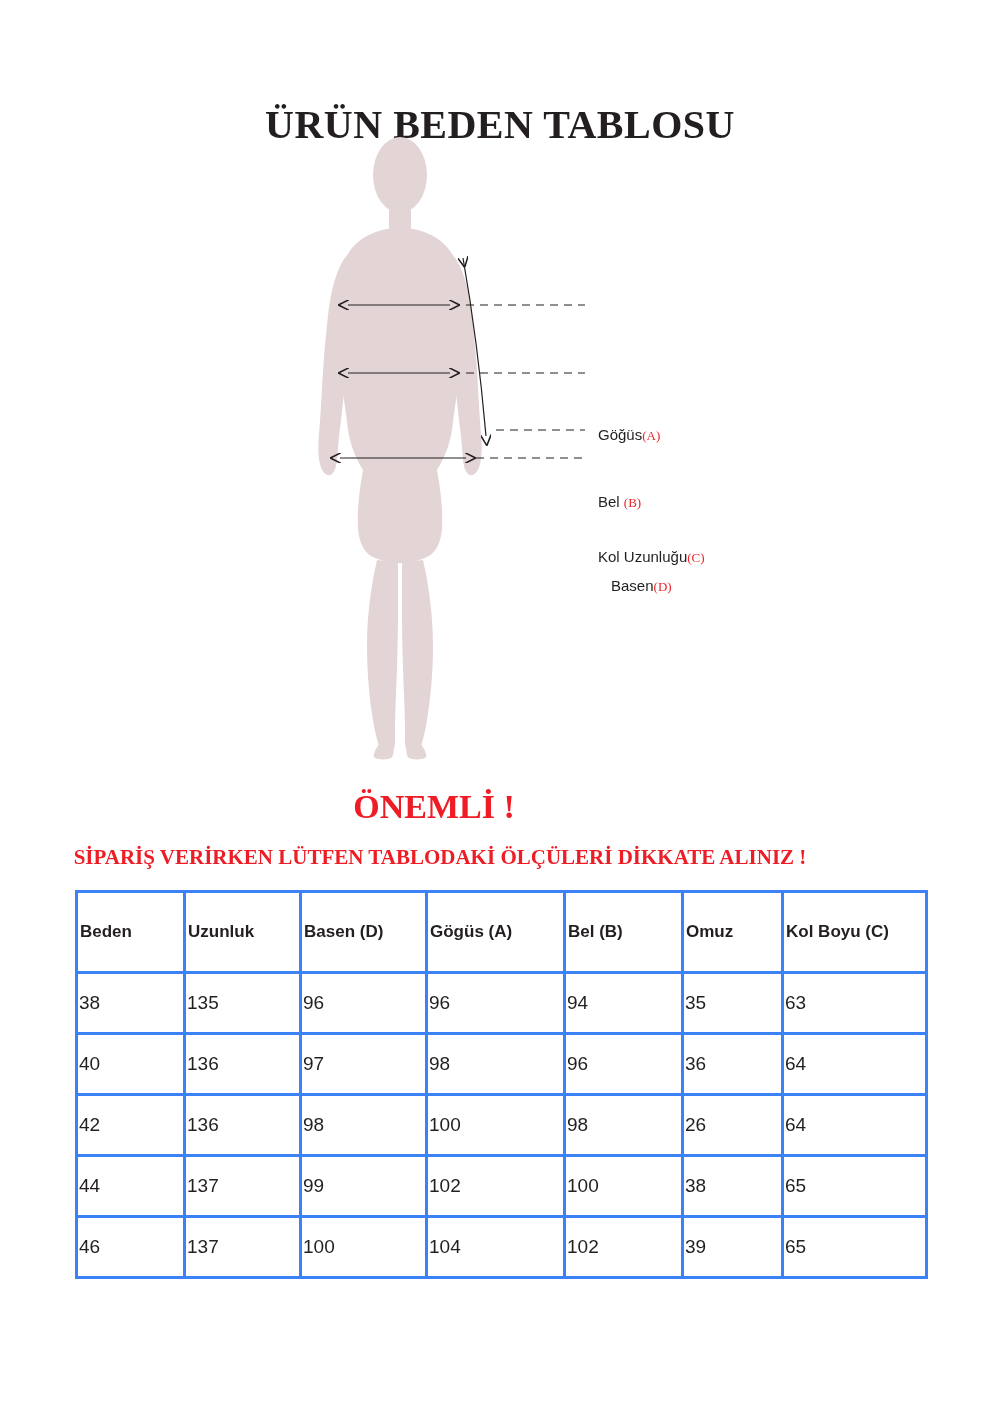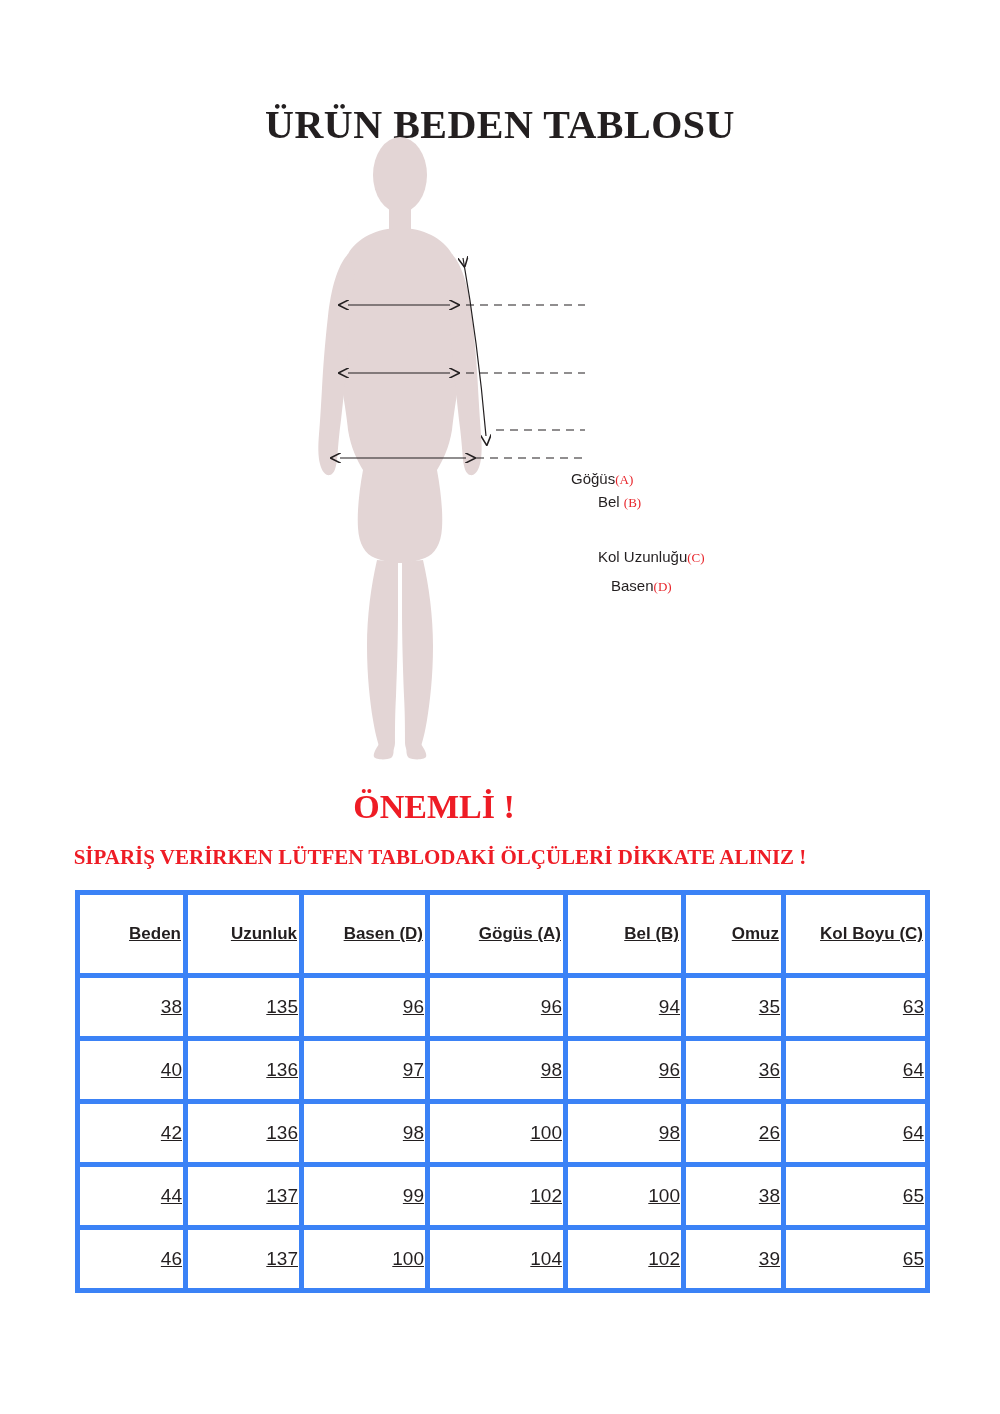--- a/index.html
+++ b/index.html
@@ -59,21 +59,21 @@
     font-family: "Liberation Sans", sans-serif;
     font-size: 15px;
     color: #231f20;
     white-space: nowrap;
   }
   .label .code {
     color: #e8252b;
     font-size: 13px;
     font-family: "Liberation Serif", serif;
   }
-  .lbl-gogus { left: 571px; top: 296px; margin-top: 44px; }
+  .lbl-gogus { left: 598px; top: 296px; }
   .lbl-bel   { left: 598px; top: 363px; }
   .lbl-kol   { left: 598px; top: 418px; text-align: center; }
   .lbl-basen { left: 570px; top: 447px; margin-left: 41px; }
 
   
   .notice-main {
     position: absolute;
     top: 788px;
     left: 0;
     width: 868px;
@@ -99,24 +99,23 @@
   .size-table {
     position: absolute;
     top: 890px;
     left: 75px;
     width: 850px;
     border-collapse: collapse;
     table-layout: fixed;
   }
   .size-table th,
   .size-table td {
-    border: 5px solid #3b82f6;
-    text-align: right;
+    border: 3px solid #3b82f6;
+    text-align: left;
     color: #231f20;
-    text-decoration: underline;
   }
   .size-table th {
     font-family: "Liberation Sans", sans-serif;
     font-weight: bold;
     font-size: 17px;
     height: 70px;
     padding: 4px 2px;
     line-height: 1.25;
   }
   .size-table td {

